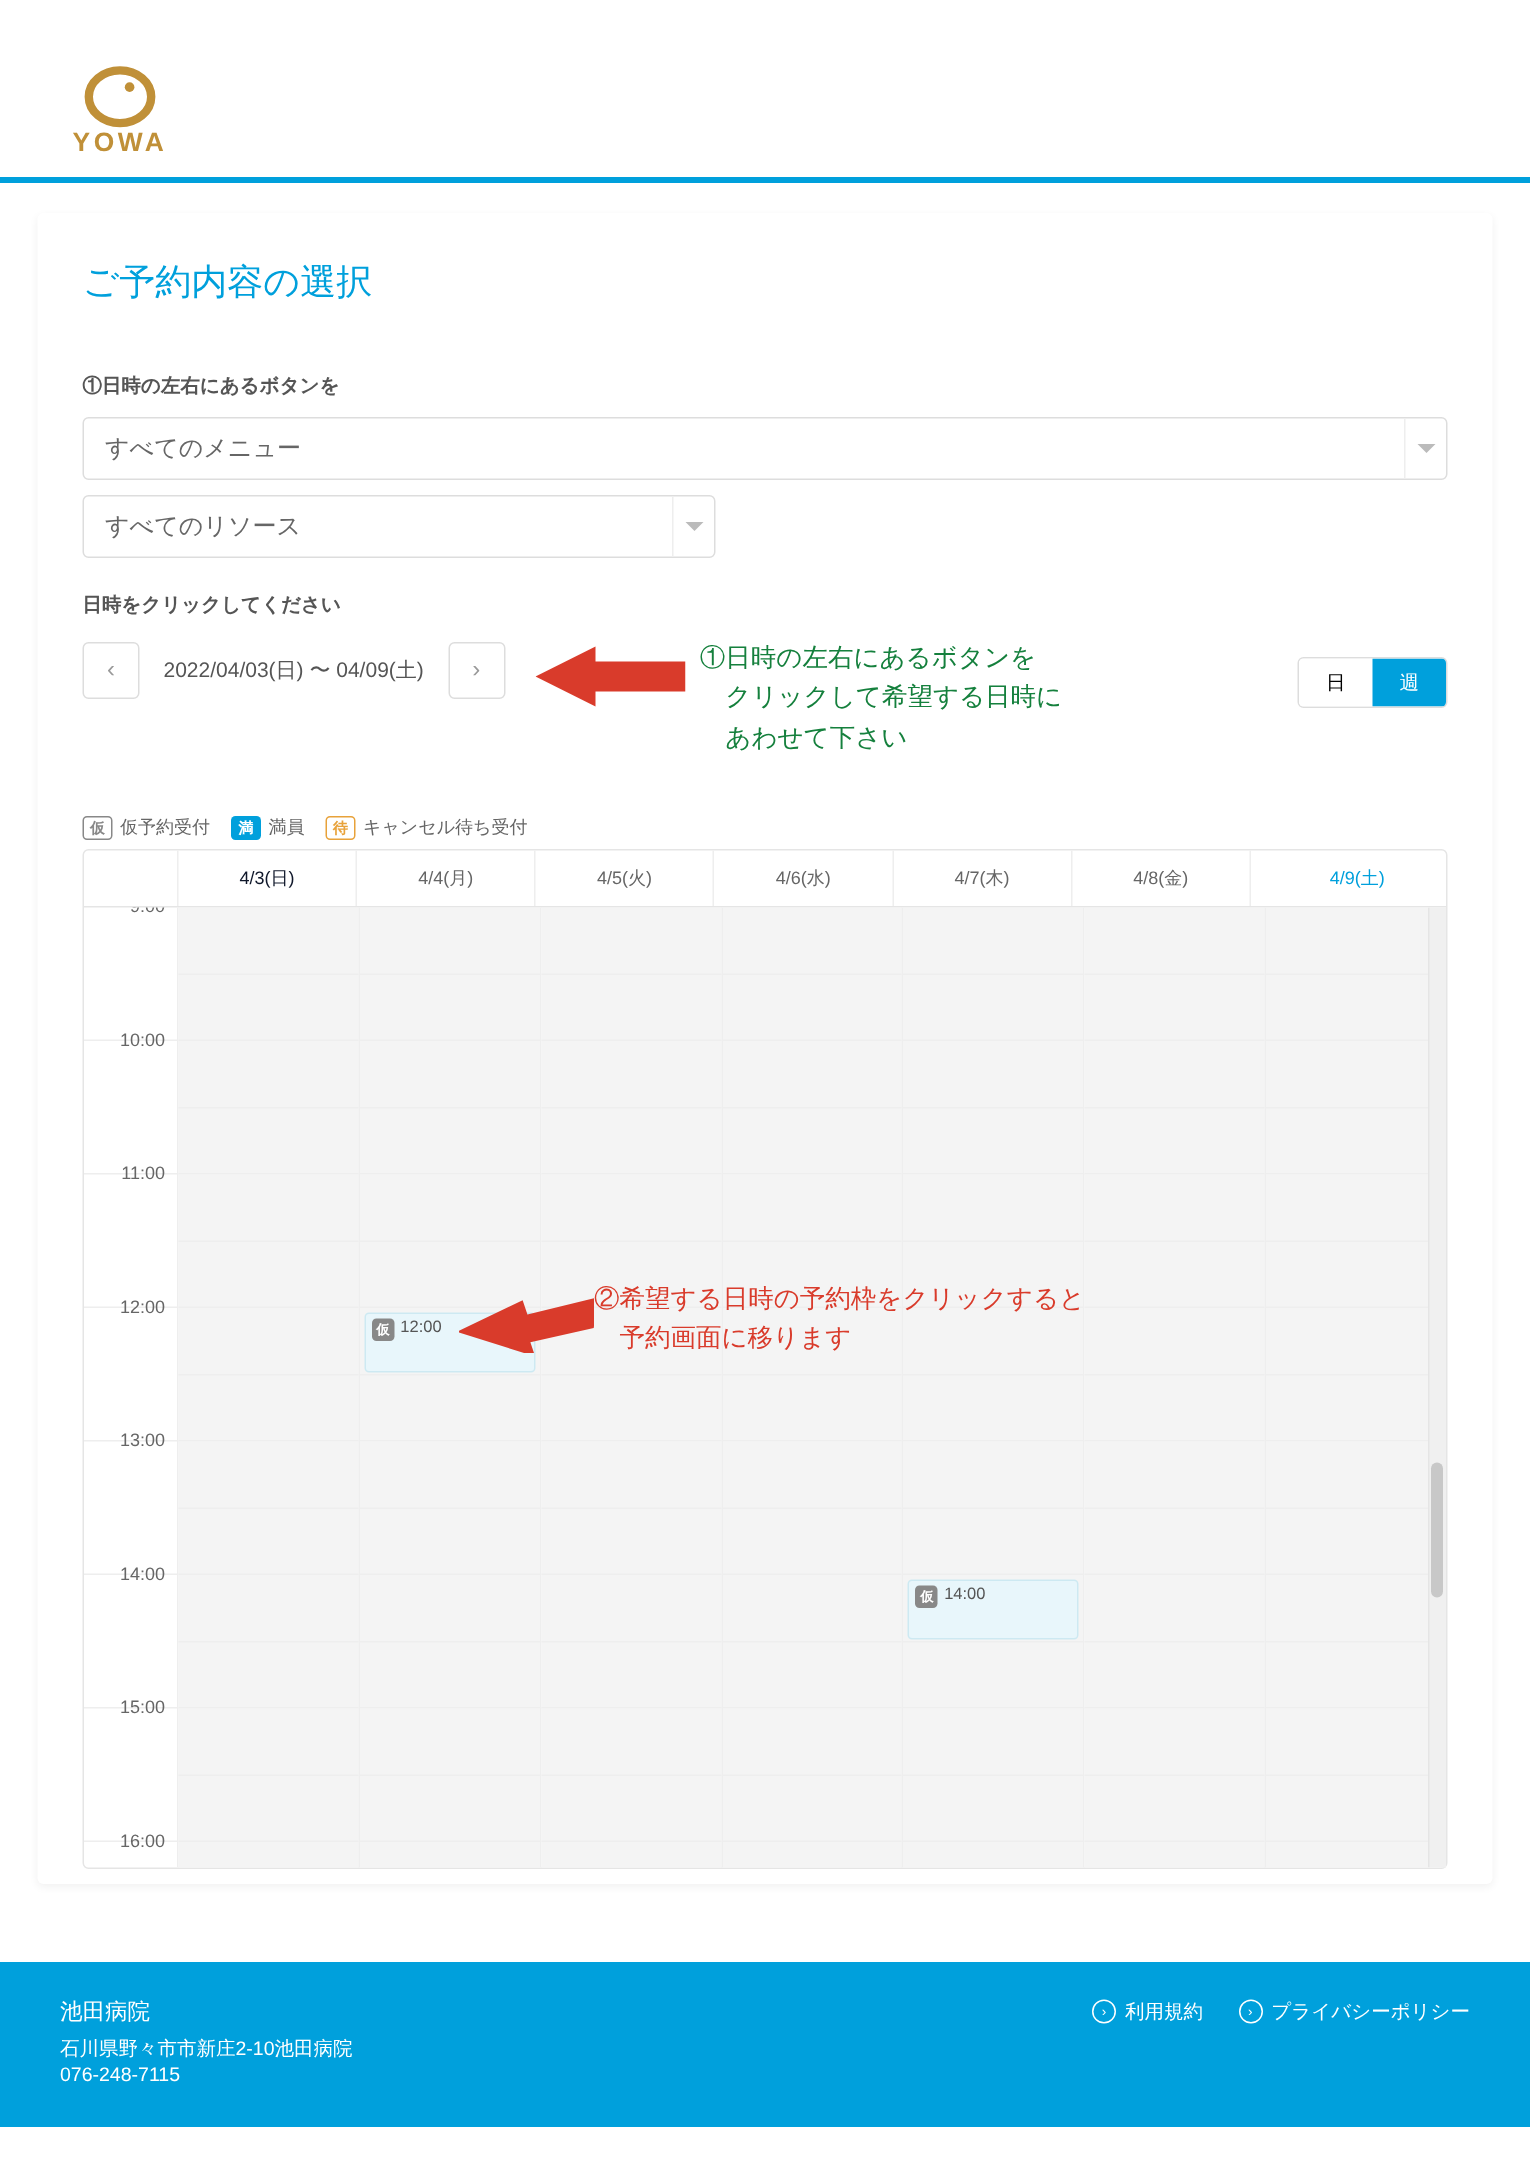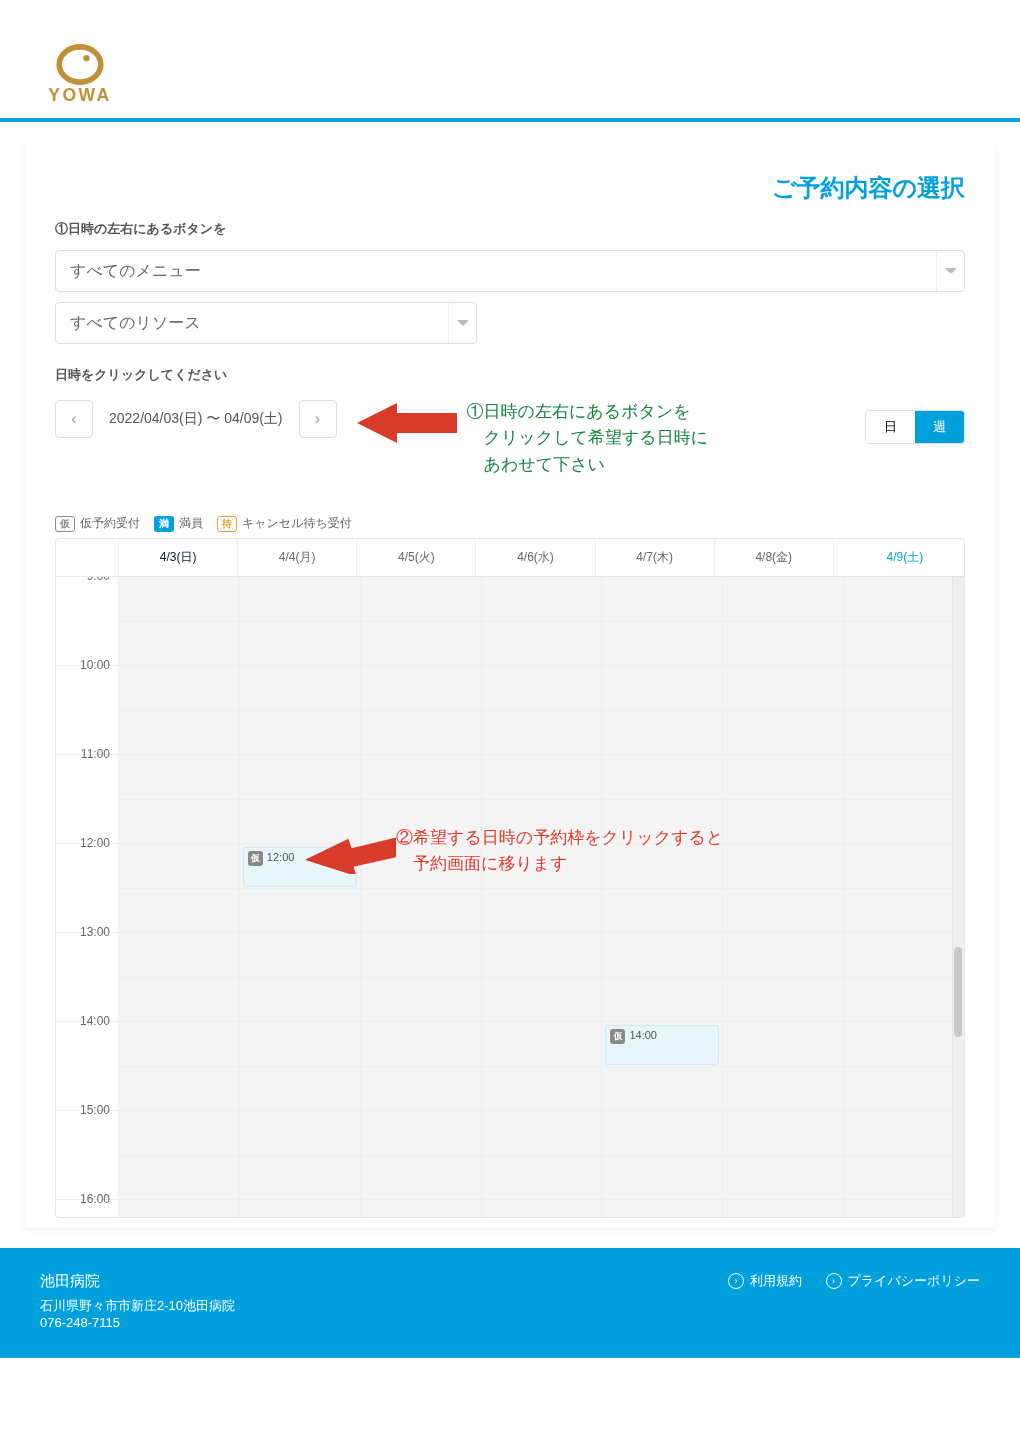--- a/index.html
+++ b/index.html
@@ -19,23 +19,22 @@
   .card {
     background: #fff;
     margin: 20px 25px 0 25px;
     padding: 30px 30px 10px 30px;
     box-shadow: 0 2px 6px rgba(0,0,0,0.06);
     border-radius: 4px;
   }
   h1.page-title {
     color: #00a0dc;
     font-size: 24px;
-    font-weight: 700;
-    margin-bottom: 16px;
-    text-align: right;
+    font-weight: 400;
+    margin-bottom: 44px;
   }
   .section-label {
     font-size: 13px;
     font-weight: bold;
     color: #555;
     margin-bottom: 12px;
   }
   .select-wrap {
     position: relative;
     border: 1px solid #ddd;
@@ -107,21 +106,21 @@
   .grid-cell::after { content:""; position:absolute; left:0; right:0; top:50%; border-top:1px solid #eee;}
   .slot { position:absolute; left:3px; right:3px; height:40px; background:#e8f6fb; border:1px solid #cde9f2; border-radius:3px; padding:3px 4px; display:flex; align-items:flex-start; gap:4px;}
   .slot .tag-slot { background:#888; color:#fff; font-size:9px; border-radius:3px; padding:1px 3px; font-weight:bold;}
   .slot .slot-time { font-size:11px; color:#555;}
   .scroll-track { position:absolute; right:0; top:0; width:12px; height:100%; background:#f0f0f0; border-left:1px solid #e5e5e5;}
   .scroll-thumb { position:absolute; right:2px; width:8px; background:#c8c8c8; border-radius:4px; }
   .anno2-wrap { position:absolute; z-index:5; pointer-events:none; display:flex; align-items:center;}
   .anno2-text { color:#d93b2b; font-size:17px; line-height:1.55; }
   
   .footer {
-    margin-top: 20px;
+    margin-top: 52px;
     background: #00a0dc;
     color: #fff;
     padding: 24px 40px 28px 40px;
     display: flex;
     justify-content: space-between;
     align-items: flex-start;
     font-size: 13px;
   }
   .footer a { color:#fff; text-decoration:none; margin-left: 20px; display:inline-flex; align-items:center; gap:6px;}
   .footer .org-name { font-size:15px; margin-bottom:6px;}

